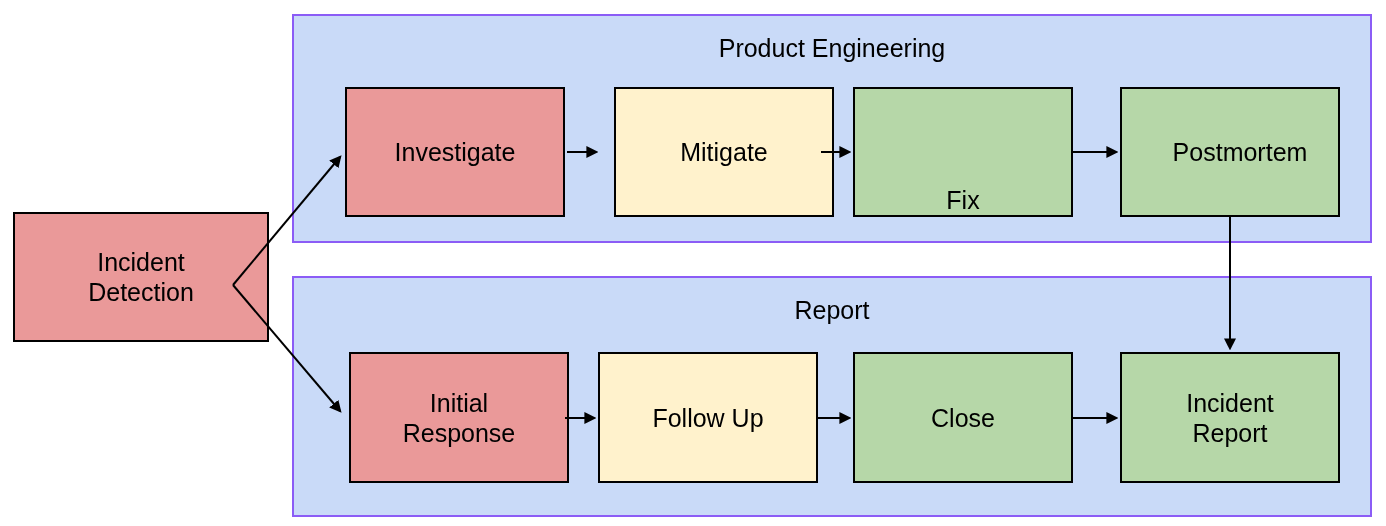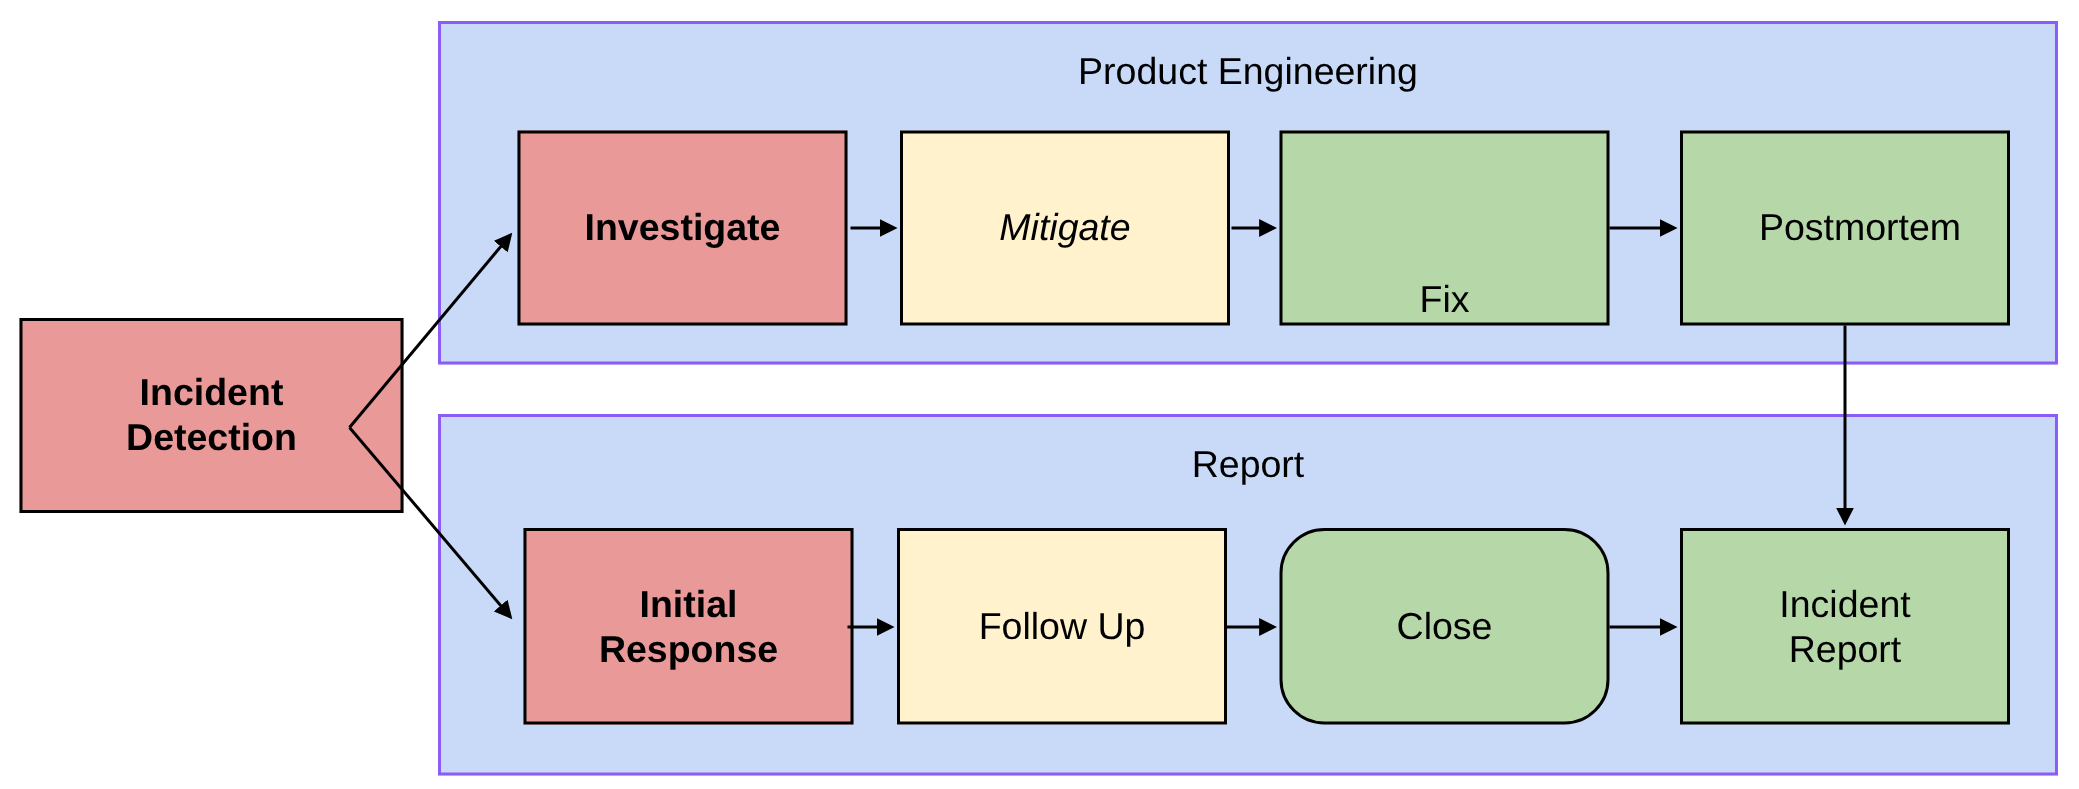--- a/index.html
+++ b/index.html
@@ -37,37 +37,37 @@
     align-items: center;
     justify-content: center;
     text-align: center;
   }
   .node .label {
     font-size: 25px;
     line-height: 30px;
     color: #000000;
   }
   .node.wrap .label { max-width: 150px; }
-  .fill-red    { background: #ea9999; font-weight: bold; }
+  .fill-red    { background: #ea9999; }
   .fill-yellow { background: #fff2cc; }
   .fill-green  { background: #b6d7a8; }
 
   
   .n-incident-detection { left: 13px; top: 212px; width: 256px; height: 130px; }
 
   
   .n-investigate { left: 51px;  top: 71px; width: 220px; height: 130px; }
-  .n-mitigate    { left: 306px; top: 71px; width: 220px; height: 130px; font-style: italic; }
+  .n-mitigate    { left: 320px; top: 71px; width: 220px; height: 130px; }
   .n-fix         { left: 559px; top: 71px; width: 220px; height: 130px; align-items: flex-end; }
   .n-postmortem  { left: 826px; top: 71px; width: 220px; height: 130px; padding-left: 20px; }
 
   
   .n-initial-response { left: 55px;  top: 74px; width: 220px; height: 131px; }
   .n-follow-up        { left: 304px; top: 74px; width: 220px; height: 131px; }
-  .n-close            { left: 559px; top: 74px; width: 220px; height: 131px; border-radius: 30px; }
+  .n-close            { left: 559px; top: 74px; width: 220px; height: 131px; }
   .n-incident-report  { left: 826px; top: 74px; width: 220px; height: 131px; }
 
   .edges {
     position: absolute;
     left: 0; top: 0;
     pointer-events: none;
   }
   .edge { stroke: #000000; stroke-width: 2; fill: none; }
 </style>
 </head>

